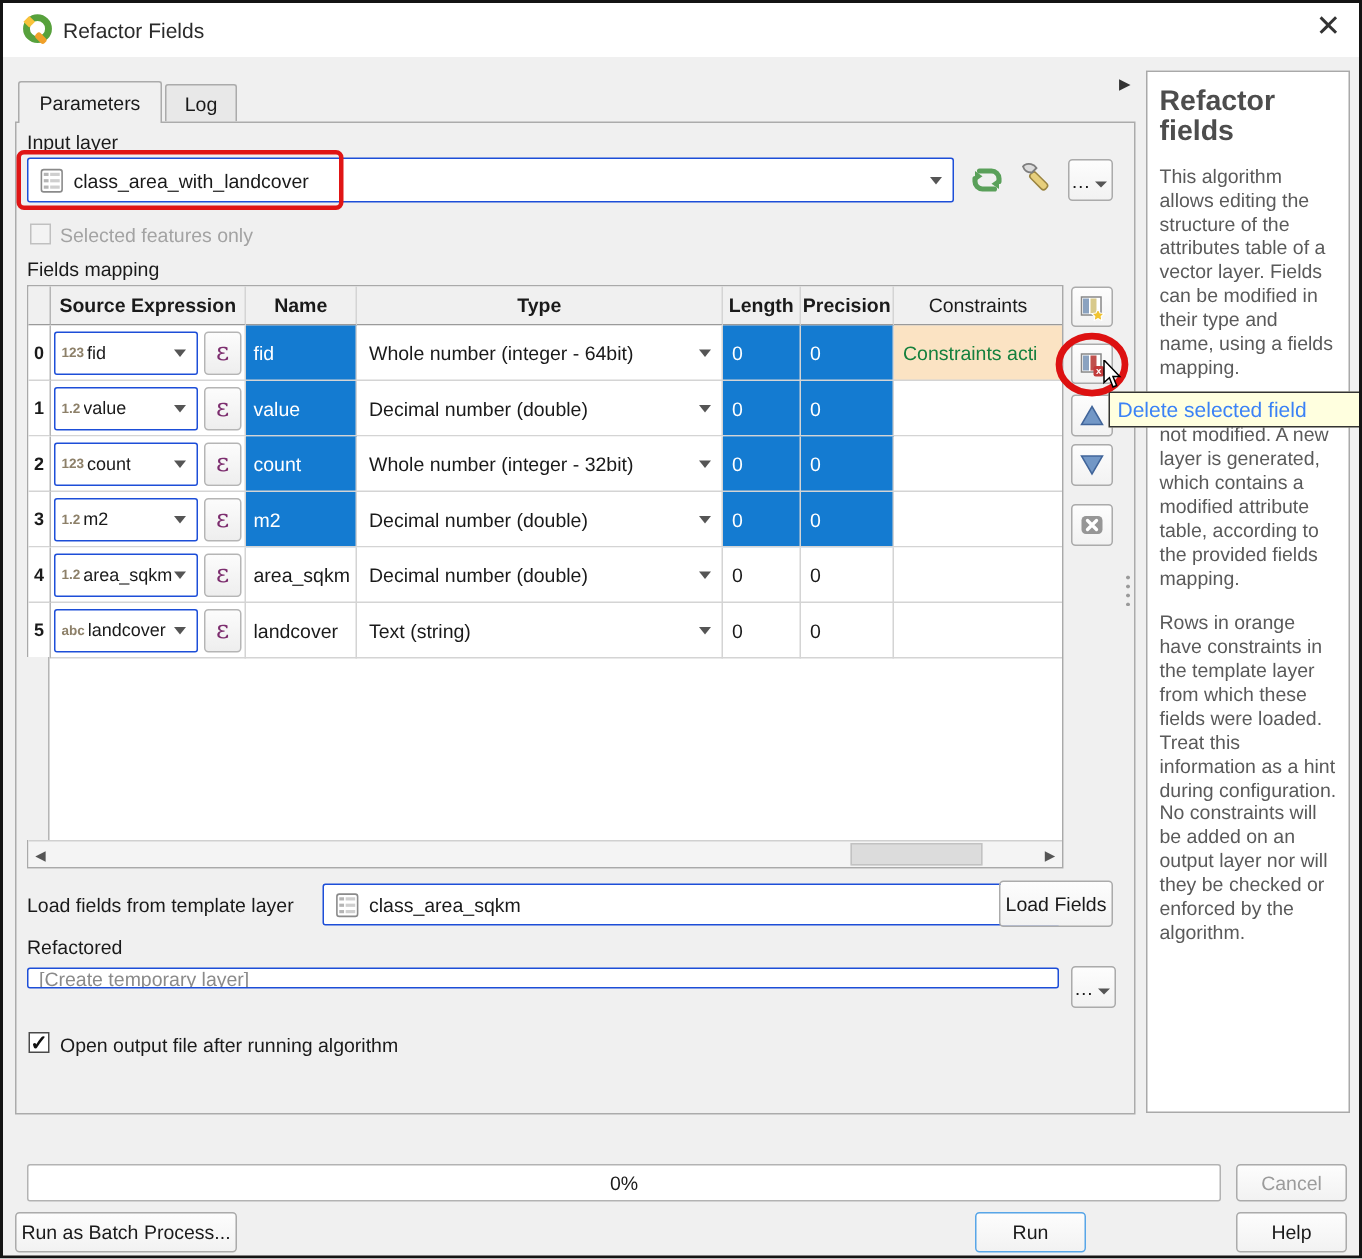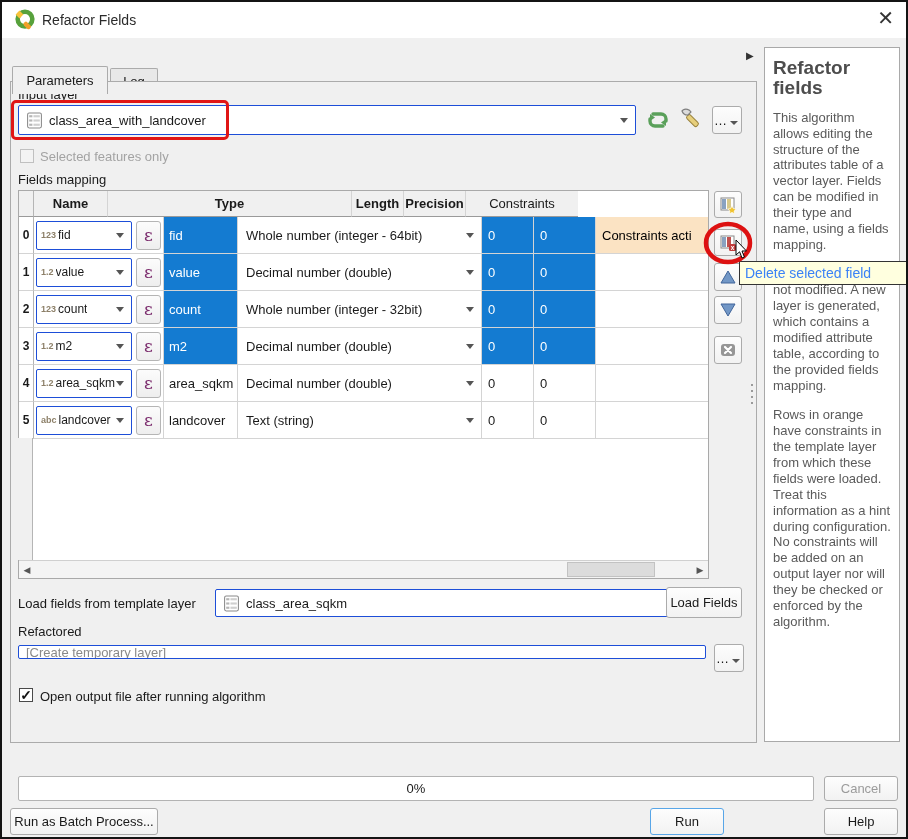--- a/index.html
+++ b/index.html
@@ -5,21 +5,21 @@
   html,body{margin:0;padding:0;background:#fff;}
   .dlg{position:relative;width:908px;height:839px;box-sizing:border-box;border:2px solid #141414;
        background:#f0f0f0;font-family:"Liberation Sans",sans-serif;font-size:13px;color:#1a1a1a;overflow:hidden;}
   .abs{position:absolute;box-sizing:border-box;}
   
   .titlebar{left:0;top:0;width:100%;height:36px;background:#ffffff;}
   .title-text{left:40px;top:10px;font-size:14px;color:#2b2b2b;}
   .close-x{right:12px;top:6px;font-size:20px;color:#333;cursor:pointer;line-height:20px;}
   
   .tab{top:52px;height:27px;border:1px solid #ababab;border-bottom:none;background:#e8e8e8;
-       display:flex;align-items:center;justify-content:center;border-radius:2px 2px 0 0;margin-top:12px;}
+       display:flex;align-items:center;justify-content:center;border-radius:2px 2px 0 0;}
   .tab.active{background:#f0f0f0;height:28px;z-index:3;}
   .pane{left:8px;top:79px;width:747px;height:662px;border:1px solid #ababab;background:#f0f0f0;}
   
   .combo{background:#fff;border:1px solid #1d4ed8;border-radius:2px;display:flex;align-items:center;overflow:hidden;}
   .arr{width:0;height:0;border-left:4px solid transparent;border-right:4px solid transparent;border-top:5px solid #555;margin-left:auto;margin-right:7px;flex:none;}
   .btn{background:linear-gradient(#fdfdfd,#f2f2f2);border:1px solid #ababab;border-radius:3px;
        display:flex;align-items:center;justify-content:center;color:#1a1a1a;}
   .lbl{color:#1a1a1a;}
   .tblicon{flex:none;margin:0 6px 0 7px;}
   
@@ -30,21 +30,21 @@
   .src{width:130px;padding:0 2px;}
   .nm{width:74px;padding-left:5px;}
   .ty{width:244px;padding-left:8px;}
   .ln{width:52px;padding-left:6px;}
   .pr{width:62px;padding-left:6px;}
   .cs{width:112px;border-right:none;padding-left:6px;}
   .hdr .c{height:26px;background:#f0f0f0;font-weight:bold;justify-content:center;padding:0;border-bottom:1px solid #9a9a9a;}
   .hdr .cs{font-weight:normal;}
   .body-row .c{height:37px;background:#fff;}
   .sel{background:#147bd1 !important;color:#fff;}
-  .consel{background:#fbe3c3 !important;color:#000000;white-space:nowrap;}
+  .consel{background:#fbe3c3 !important;color:#15803d;white-space:nowrap;}
   .srccombo{height:27px;width:98px;font-size:12px;}
   .srctext{white-space:nowrap;overflow:hidden;margin-left:2px;}
   .clipleft{direction:rtl;text-align:left;}
   .badge{font-weight:bold;font-size:9px;color:#8d8069;margin-left:4px;flex:none;letter-spacing:0;}
   .eps{width:24px;height:27px;margin-left:4px;background:linear-gradient(#fcfcfc,#eee);border:1px solid #b5b5b5;border-radius:3px;
        color:#7c2d6e;font-size:17px;font-family:"DejaVu Serif",serif;display:flex;align-items:center;justify-content:center;}
   .eps::before{content:"\03B5";}
   .filler{left:16px;top:436px;width:15px;height:122px;background:#f0f0f0;border-right:1px solid #b5b5b5;}
   
   .hscroll{left:17px;top:558px;width:689px;height:18px;background:#f4f4f4;border-top:1px solid #d0d0d0;display:flex;align-items:center;}
@@ -134,20 +134,21 @@
   </div>
 
   <div class="abs chk disabled" style="left:18px;top:147px;"></div>
   <span class="abs" style="left:38px;top:147px;color:#a3a3a3;">Selected features only</span>
 
   <span class="abs lbl" style="left:16px;top:170px;">Fields mapping</span>
 
   <div class="abs ftable">
     <div class="trow hdr">
       <div class="c rn" style="border-bottom:1px solid #9a9a9a;"></div>
+      <div class="c src">Source Expression</div>
       <div class="c nm">Name</div>
       <div class="c ty">Type</div>
       <div class="c ln">Length</div>
       <div class="c pr">Precision</div>
       <div class="c cs">Constraints</div>
     </div>
 
     <div class="trow body-row">
       <div class="c rn">0</div>
       <div class="c src">

